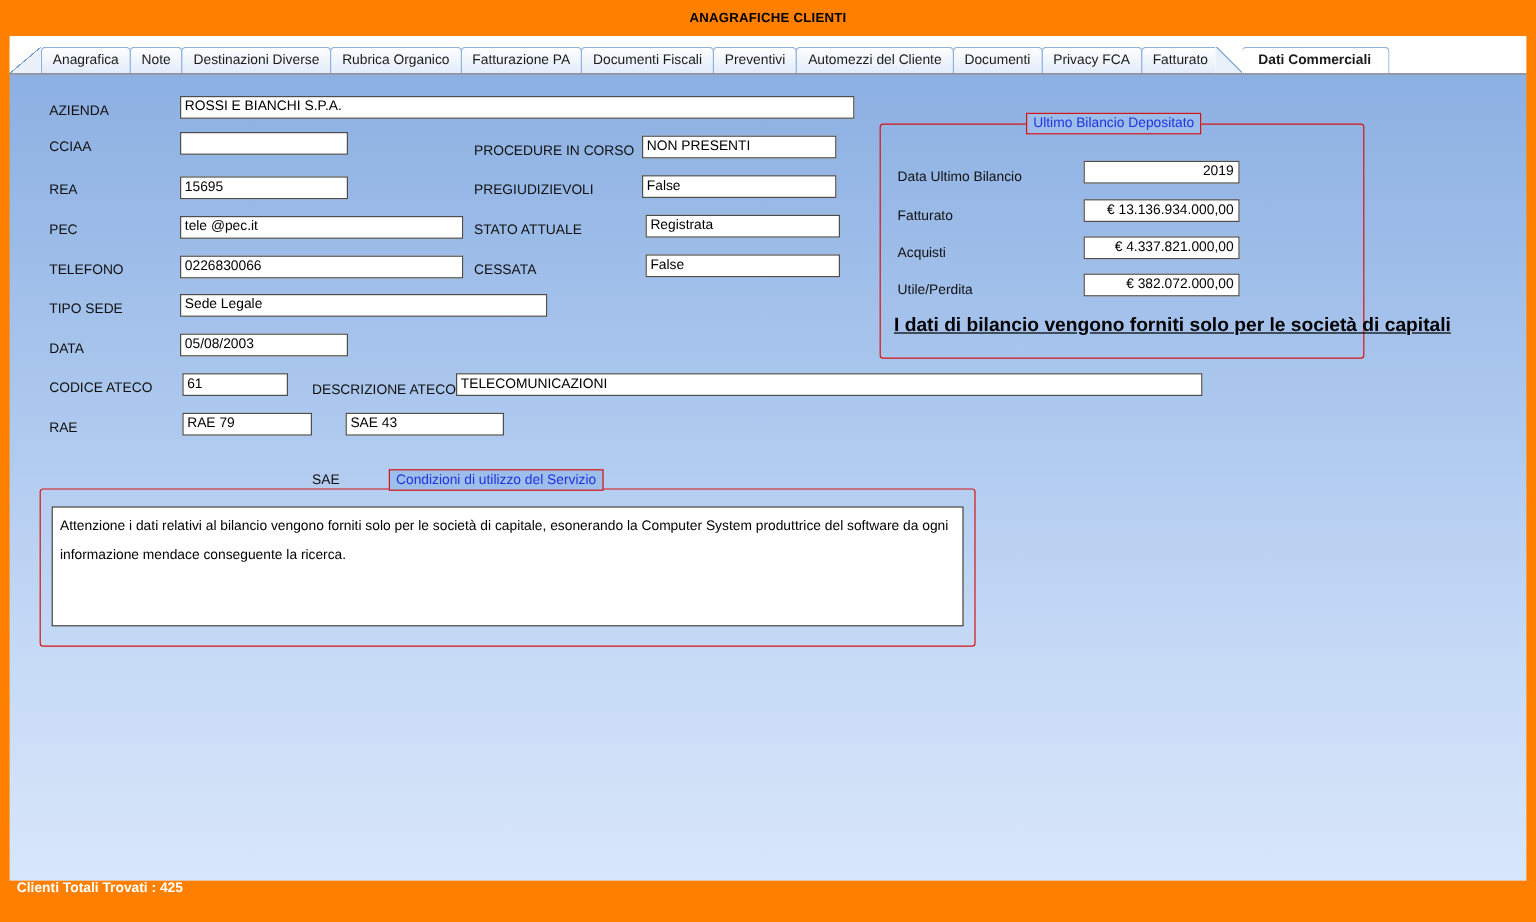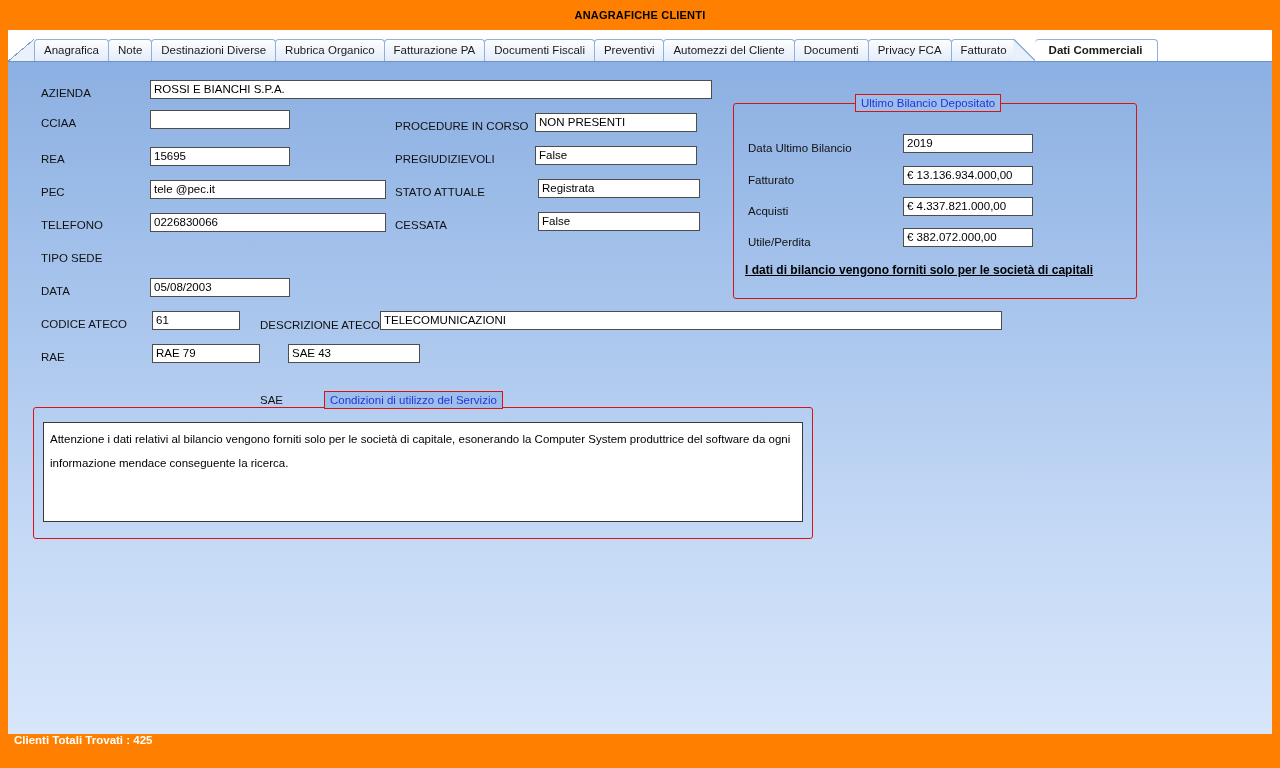--- a/index.html
+++ b/index.html
@@ -155,21 +155,21 @@
     box-sizing: border-box;
     font-family: "Liberation Sans", sans-serif;
     font-size: 11.5px;
     color: #000000;
     line-height: 17px;
     padding: 0 3px;
     height: 19px;
     white-space: nowrap;
     overflow: hidden;
   }
-  .fld.right { text-align: left; padding-right: 4px; }
+  .fld.right { text-align: right; padding-right: 4px; }
 
   
   .groupbox {
     position: absolute;
     border: 1px solid #d61414;
     border-radius: 3px;
     box-sizing: border-box;
     background: transparent;
   }
   .group-title {
@@ -177,21 +177,21 @@
     background: #9dbdea;
     border: 1px solid #d61414;
     color: #2233dd;
     font-size: 11.5px;
     line-height: 15px;
     padding: 1px 5px 0 5px;
     white-space: nowrap;
   }
   .note-bold {
     position: absolute;
-    font-size: 12px;
+    font-size: 16px;
     font-weight: bold;
     color: #000000;
     text-decoration: underline;
     white-space: nowrap;
   }
   .textarea {
     position: absolute;
     background: #ffffff;
     border: 1px solid #3a3a3a;
     box-sizing: border-box;
@@ -239,20 +239,21 @@
     <div class="lbl" style="left:33px; top:90px;">REA</div>
     <div class="fld" style="left:142px; top:85px; width:140px;">15695</div>
 
     <div class="lbl" style="left:33px; top:123px;">PEC</div>
     <div class="fld" style="left:142px; top:118px; width:236px;">tele @pec.it</div>
 
     <div class="lbl" style="left:33px; top:156px;">TELEFONO</div>
     <div class="fld" style="left:142px; top:151px; width:236px;">0226830066</div>
 
     <div class="lbl" style="left:33px; top:189px;">TIPO SEDE</div>
+    <div class="fld" style="left:142px; top:183px; width:306px;">Sede Legale</div>
 
     <div class="lbl" style="left:33px; top:222px;">DATA</div>
     <div class="fld" style="left:142px; top:216px; width:140px;">05/08/2003</div>
 
     <div class="lbl" style="left:33px; top:255px;">CODICE ATECO</div>
     <div class="fld" style="left:144px; top:249px; width:88px;">61</div>
     <div class="lbl" style="left:252px; top:256px;">DESCRIZIONE ATECO</div>
     <div class="fld" style="left:372px; top:249px; width:622px;">TELECOMUNICAZIONI</div>
 
     <div class="lbl" style="left:33px; top:288px;">RAE</div>

